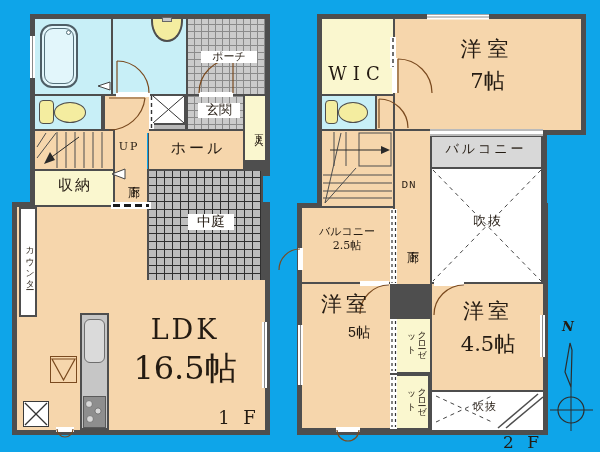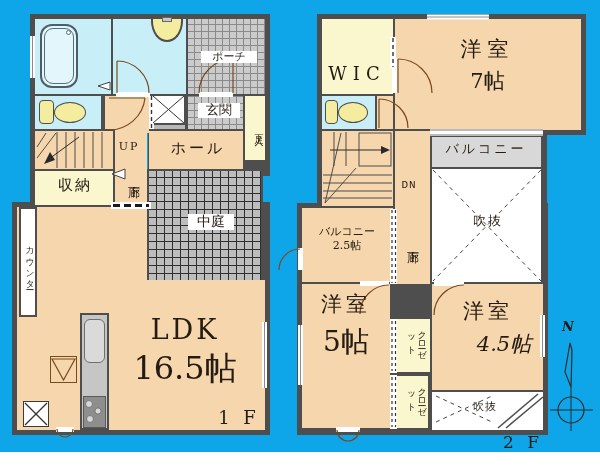--- a/index.html
+++ b/index.html
@@ -244,21 +244,21 @@
   <div class="lbl" style="left:324px;top:44px;width:66px;font-size:18px;letter-spacing:6px;margin-top:20px;">WIC</div>
   <div class="lbl" style="left:425px;top:38px;width:125px;font-size:21px;letter-spacing:6px;">洋室</div>
   <div class="lbl" style="left:425px;top:70px;width:125px;font-size:21px;">7帖</div>
   <div class="lbl" style="left:435px;top:142px;width:102px;font-size:13px;letter-spacing:3px;">バルコニー</div>
   <div class="lbl" style="left:467px;top:214px;width:42px;font-size:13px;letter-spacing:2px;">吹抜</div>
   <div class="lbl" style="left:395px;top:179px;width:28px;font-size:11px;letter-spacing:1px;font-family:Liberation Mono, monospace;">DN</div>
   <div class="vlbl" style="left:401px;top:218px;width:18px;height:48px;font-size:12px;">廊下</div>
   <div class="lbl" style="left:302px;top:226px;width:90px;font-size:11px;">バルコニー</div>
   <div class="lbl" style="left:312px;top:240px;width:70px;font-size:11px;">2.5帖</div>
   <div class="lbl" style="left:305px;top:293px;width:82px;font-size:21px;letter-spacing:4px;">洋室</div>
-  <div class="lbl" style="left:305px;top:326px;width:82px;font-size:28px;">5帖</div>
+  <div class="lbl" style="left:318px;top:326px;width:82px;font-size:14px;font-family:Liberation Mono, monospace;">5帖</div>
   <div class="lbl" style="left:440px;top:300px;width:96px;font-size:21px;letter-spacing:4px;">洋室</div>
-  <div class="lbl" style="left:452px;top:333px;width:104px;font-size:21px;font-style:italic;">4.5帖</div>
+  <div class="lbl" style="left:436px;top:333px;width:104px;font-size:21px;">4.5帖</div>
   <div class="vlbl" style="left:397px;top:322px;width:30px;height:34px;font-size:9px;letter-spacing:0;">クローゼット</div>
   <div class="vlbl" style="left:397px;top:379px;width:30px;height:34px;font-size:9px;letter-spacing:0;">クローゼット</div>
   <div class="lbl" style="left:464px;top:401px;width:42px;font-size:11px;letter-spacing:1px;">吹抜</div>
   <div class="lbl" style="left:496px;top:433px;width:54px;font-size:17px;letter-spacing:4px;">2 F</div>
   <div class="lbl" style="left:557px;top:320px;width:22px;font-size:13px;font-weight:bold;font-style:italic;">N</div>
 </div>
 
 </body></html>

